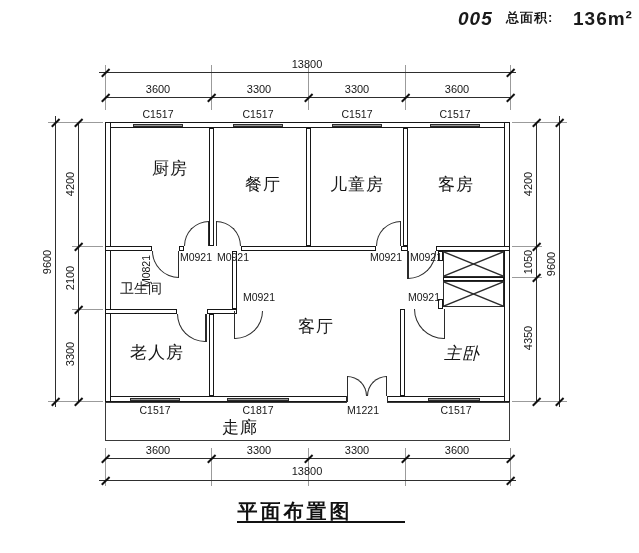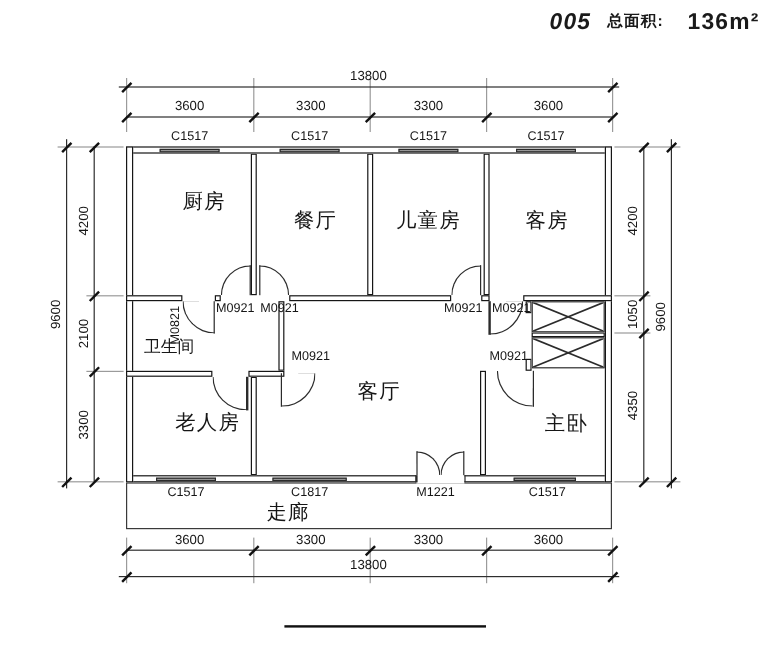--- a/index.html
+++ b/index.html
@@ -219,20 +219,21 @@
   <span class="olab" style="left:426px;top:251px;">M0921</span>
   <span class="olab" style="left:259px;top:291px;">M0921</span>
   <span class="olab" style="left:424px;top:291px;">M0921</span>
   <span class="olabv" style="left:146px;top:271px;">M0821</span>
 
   <span class="room" style="left:170px;top:168px;">厨房</span>
   <span class="room" style="left:263px;top:184px;">餐厅</span>
   <span class="room" style="left:357px;top:184px;">儿童房</span>
   <span class="room" style="left:456px;top:184px;">客房</span>
   <span class="room small" style="left:141px;top:289px;">卫生间</span>
-  <span class="room" style="left:173px;top:352px;">老人房</span>
+  <span class="room" style="left:157px;top:352px;">老人房</span>
   <span class="room" style="left:316px;top:326px;">客厅</span>
-  <span class="room" style="left:472px;top:353px;">主卧</span>
+  <span class="room" style="left:462px;top:353px;font-style:italic;">主卧</span>
   <span class="room" style="left:240px;top:427px;">走廊</span>
 
+  <span class="title-main" style="left:295px;top:498px;">平面布置图</span>
   <div class="uline" style="left:237px;top:521px;width:168px;height:2px;"></div>
 
 </div>
 
 </body></html>

